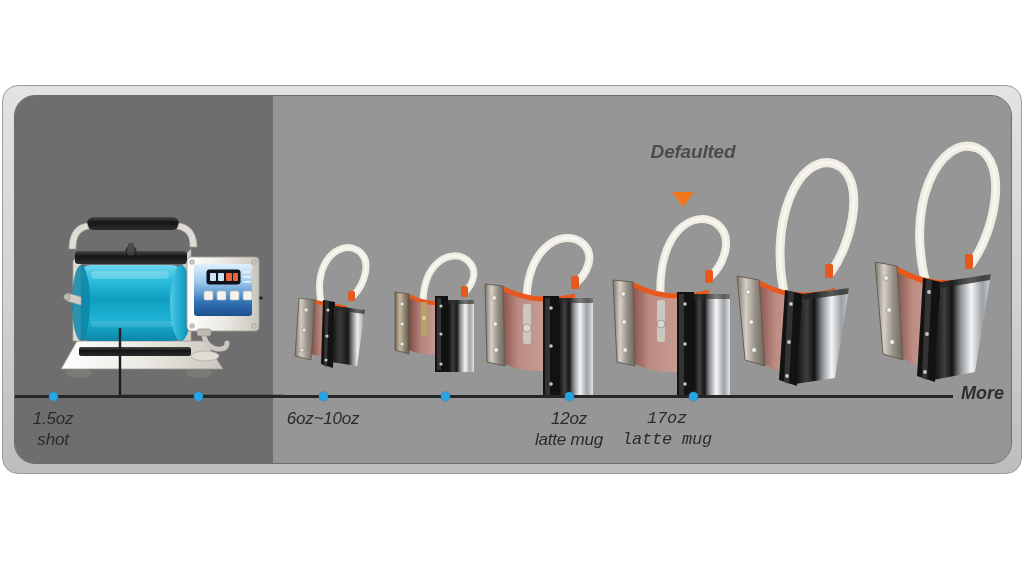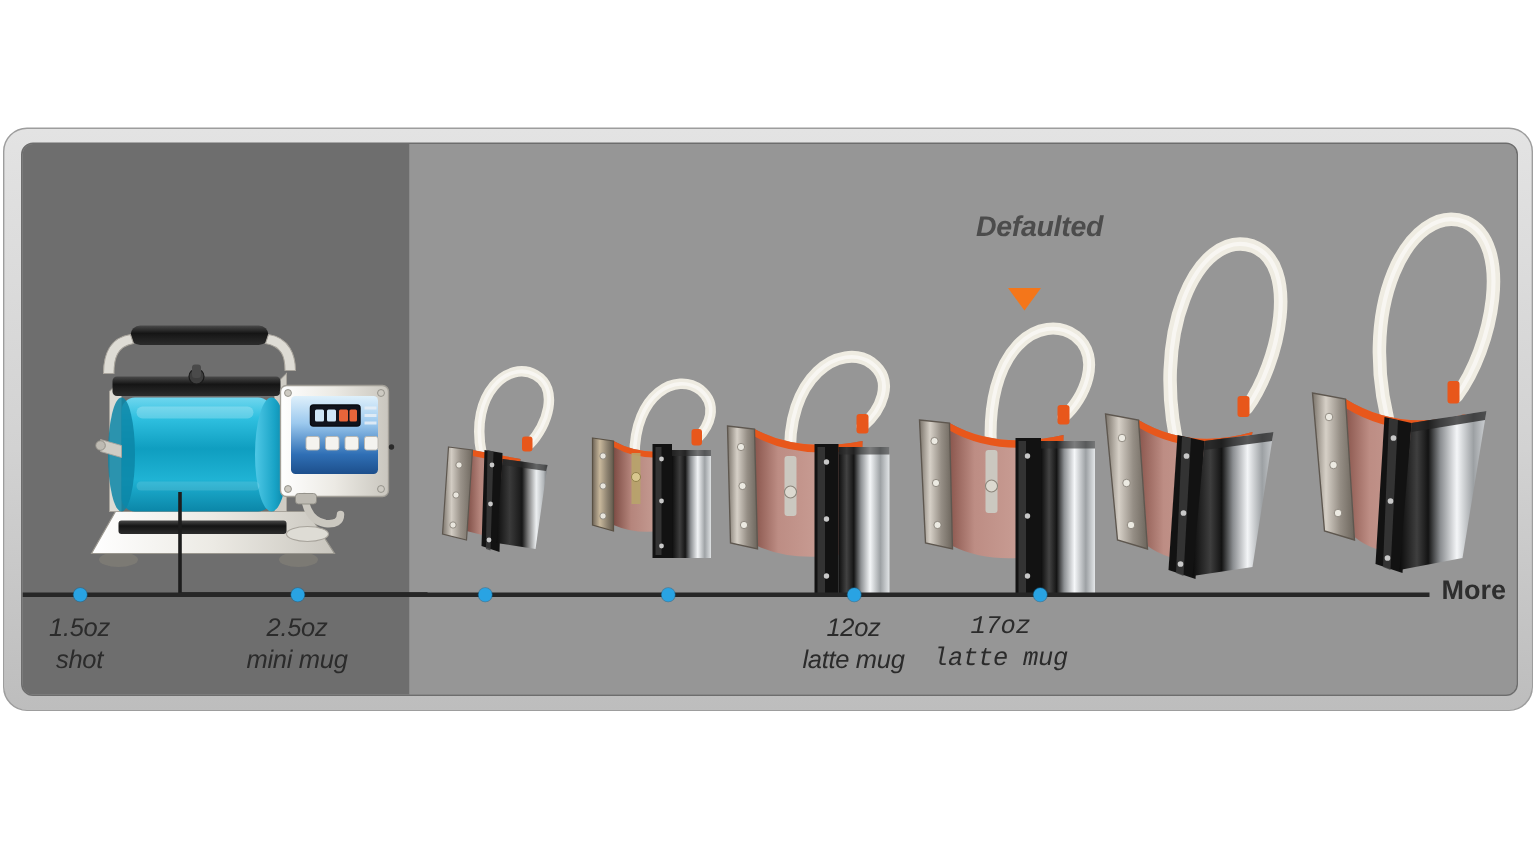--- a/index.html
+++ b/index.html
@@ -17,21 +17,21 @@
     left: 2px; top: 85px;
     width: 1020px; height: 389px;
     border-radius: 16px;
     background: linear-gradient(#e3e3e3, #d2d2d2 55%, #bdbdbd);
     border: 1px solid #9d9d9d;
   }
   #frame-inner {
     position: absolute;
     left: 11px; top: 9px;
     width: 998px; height: 369px;
-    border-radius: 8px;
+    border-radius: 21px;
     border: 1px solid #6d6d6d;
     background: #969696;
     overflow: hidden;
   }
 
   
   #panel-left {
     position: absolute; left: 0; top: 0;
     width: 258px; height: 100%;
     background: #6e6e6e;
@@ -80,20 +80,21 @@
     position: absolute;
     top: -3px;
     width: 9px; height: 9px;
     border-radius: 50%;
     background: #29a3e3;
     box-shadow: 0 0 0 0.5px rgba(20,110,160,.6);
   }
   #more-label {
     position: absolute;
     left: 946px; top: -12px;
+    font-style: italic;
     font-weight: bold;
     font-size: 18px;
     color: #2e2e2e;
     white-space: nowrap;
   }
 
   
   .size-label {
     position: absolute;
     top: 312px;
@@ -544,23 +545,23 @@
       <div class="tl-dot" style="left:426px;"></div>
       <div class="tl-dot" style="left:550px;"></div>
       <div class="tl-dot" style="left:674px;"></div>
       <div id="more-label">More</div>
     </div>
 
     <div class="size-label" style="left:38px;">
       <div>1.5oz</div>
       <div>shot</div>
     </div>
-    <div class="size-label" style="left:183px;">
-      <div>2.5oz</div>
-      <div>mini mug</div>
+    <div class="size-label" style="left:308px;">
+      <div>6oz~10oz</div>
+      <div></div>
     </div>
     <div class="size-label" style="left:554px;font-style:italic;">
       <div>12oz</div>
       <div>latte mug</div>
     </div>
     <div class="size-label" style="left:652px;font-family:Liberation Mono, monospace;">
       <div>17oz</div>
       <div>latte mug</div>
     </div>
 

